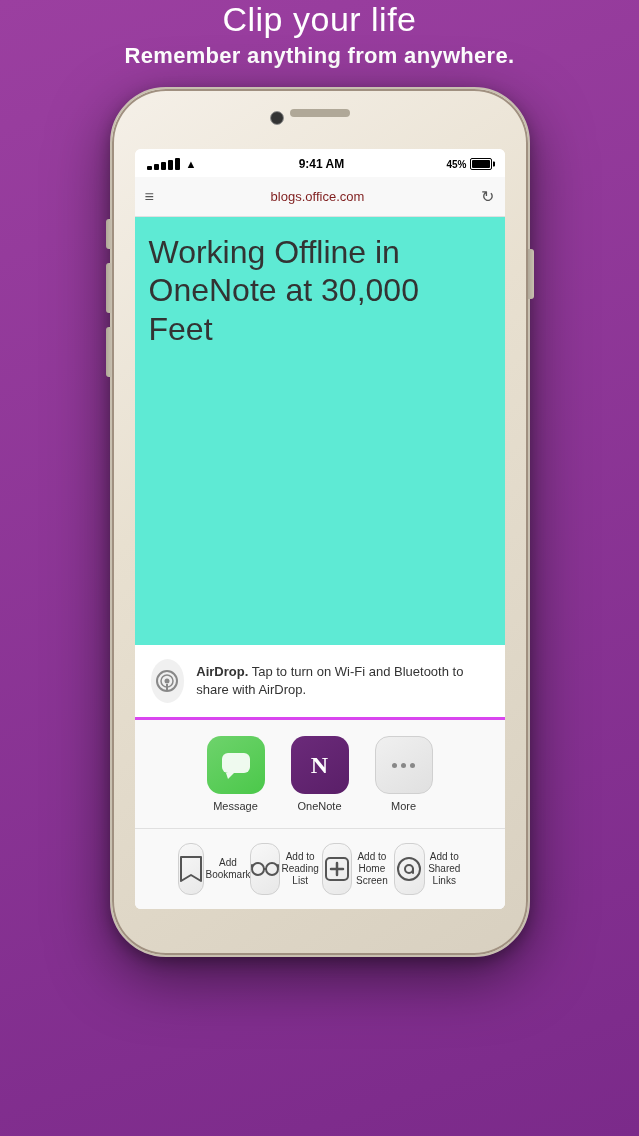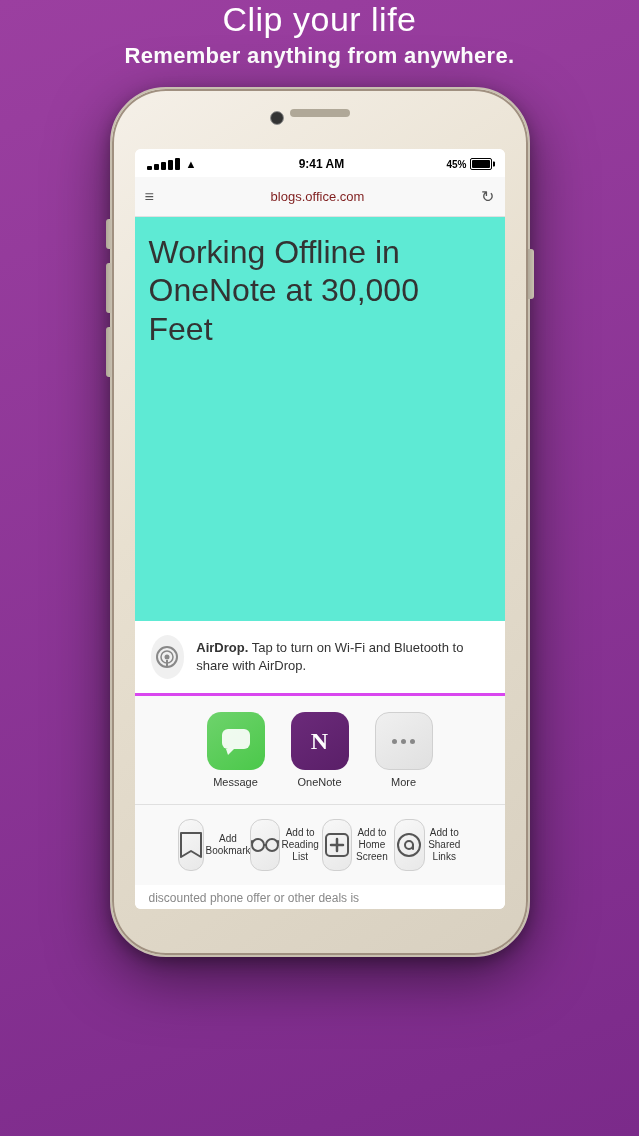--- a/index.html
+++ b/index.html
@@ -580,18 +580,17 @@
             </svg>
           </div>
           <span class="action-label">Add to<br>Shared Links</span>
         </div>
 
 
       </div>
 
     </div>
 
-    <div class="page-snippet">discounted phone offer or other deals is</div>
 
 
   </div>
 
 </div>
 
 </body></html>

